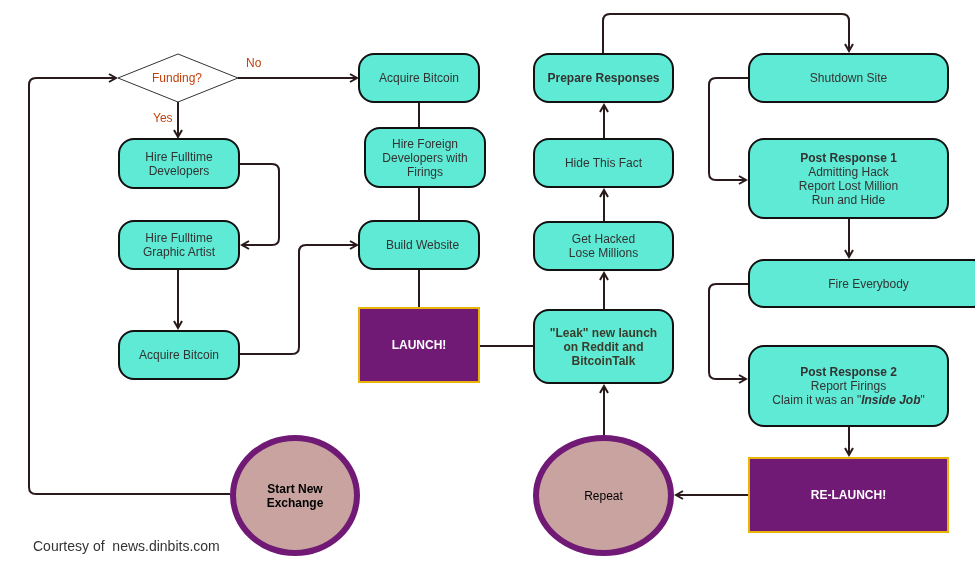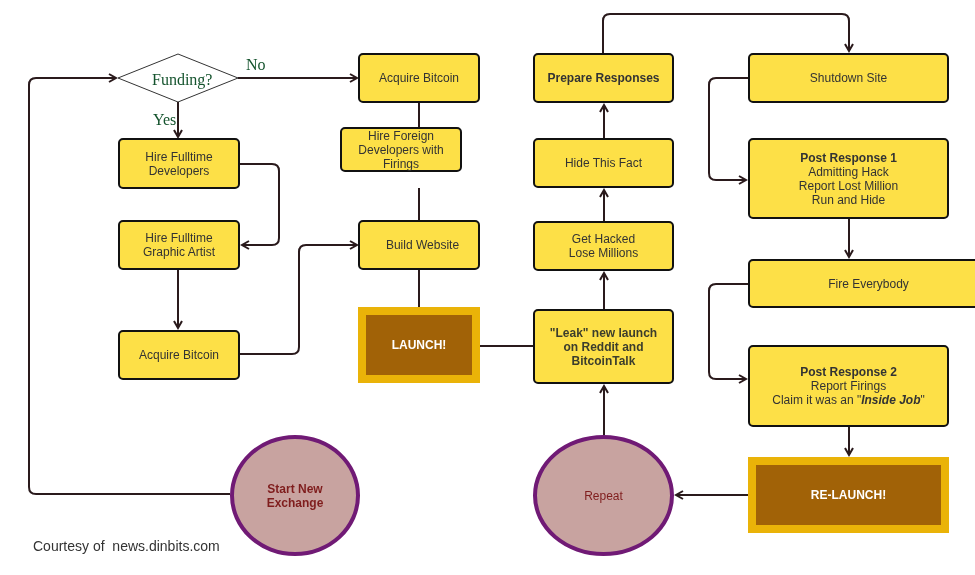--- a/index.html
+++ b/index.html
@@ -1,24 +1,24 @@
 <!DOCTYPE html>
 <html><head>
 <meta charset="utf-8">
 <style>
   html, body { margin:0; padding:0; background:#ffffff; }
   body { width:975px; height:575px; position:relative; overflow:hidden; font-family:"Liberation Sans", sans-serif; }
   svg.conn { position:absolute; left:0; top:0; width:975px; height:575px; }
   .node { position:absolute; box-sizing:border-box; display:flex; align-items:center; justify-content:center; text-align:center; font-size:12px; line-height:14px; color:#333333; }
-  .rbox { background:#fde047; border:2px solid #111111; border-radius:5px; }
-  .launch { background:#a16207; border:8px solid #eab308; color:#ffffff; font-weight:bold;justify-content:center; }
-  .ellipse { background:#c8a3a0; border:4px solid #701a75; border-radius:50%; color:#7f1d1d; }
+  .rbox { background:#5eead4; border:2px solid #111111; border-radius:16px; }
+  .launch { background:#701a75; border:2px solid #eab308; color:#ffffff; font-weight:bold;justify-content:center; }
+  .ellipse { background:#c8a3a0; border:6px solid #701a75; border-radius:50%; color:#000000; }
   .bold { font-weight:bold; }
   .leak { color:#3b3d2c; font-weight:bold; }
-  .txt { position:absolute; font-size:16px; color:#14532d;font-family:Liberation Serif, serif; }
+  .txt { position:absolute; font-size:12px; color:#c2410c; }
   .credit { position:absolute; font-size:14px; color:#333333; }
   .lines span { display:block; }
 </style>
 </head>
 <body>
 
 <svg class="conn" viewBox="0 0 975 575">
   <defs>
     <marker id="arr" markerWidth="10" markerHeight="10" refX="8" refY="5" orient="auto" markerUnits="userSpaceOnUse">
       <path d="M1,1 L8,5 L1,9" fill="none" stroke="#2a1a1c" stroke-width="2"></path>
@@ -81,21 +81,21 @@
       <span>Graphic Artist</span>
     </div>
 </div>
 <div class="node rbox" style="left:118px;top:330px;width:122px;height:50px;">
   <span>Acquire Bitcoin</span>
 </div>
 
 <div class="node rbox" style="left:358px;top:53px;width:122px;height:50px;">
   <span>Acquire Bitcoin</span>
 </div>
-<div class="node rbox lines" style="left:340px;top:127px;width:122px;height:45px;">
+<div class="node rbox lines" style="left:364px;top:127px;width:122px;height:61px;">
   <div>
       <span>Hire Foreign</span>
       <span>Developers with</span>
       <span>Firings</span>
     </div>
 </div>
 <div class="node rbox" style="left:358px;top:220px;width:122px;height:50px;padding-left:7px;">
   <span>Build Website</span>
 </div>
 <div class="node launch" style="left:358px;top:307px;width:122px;height:76px;">

